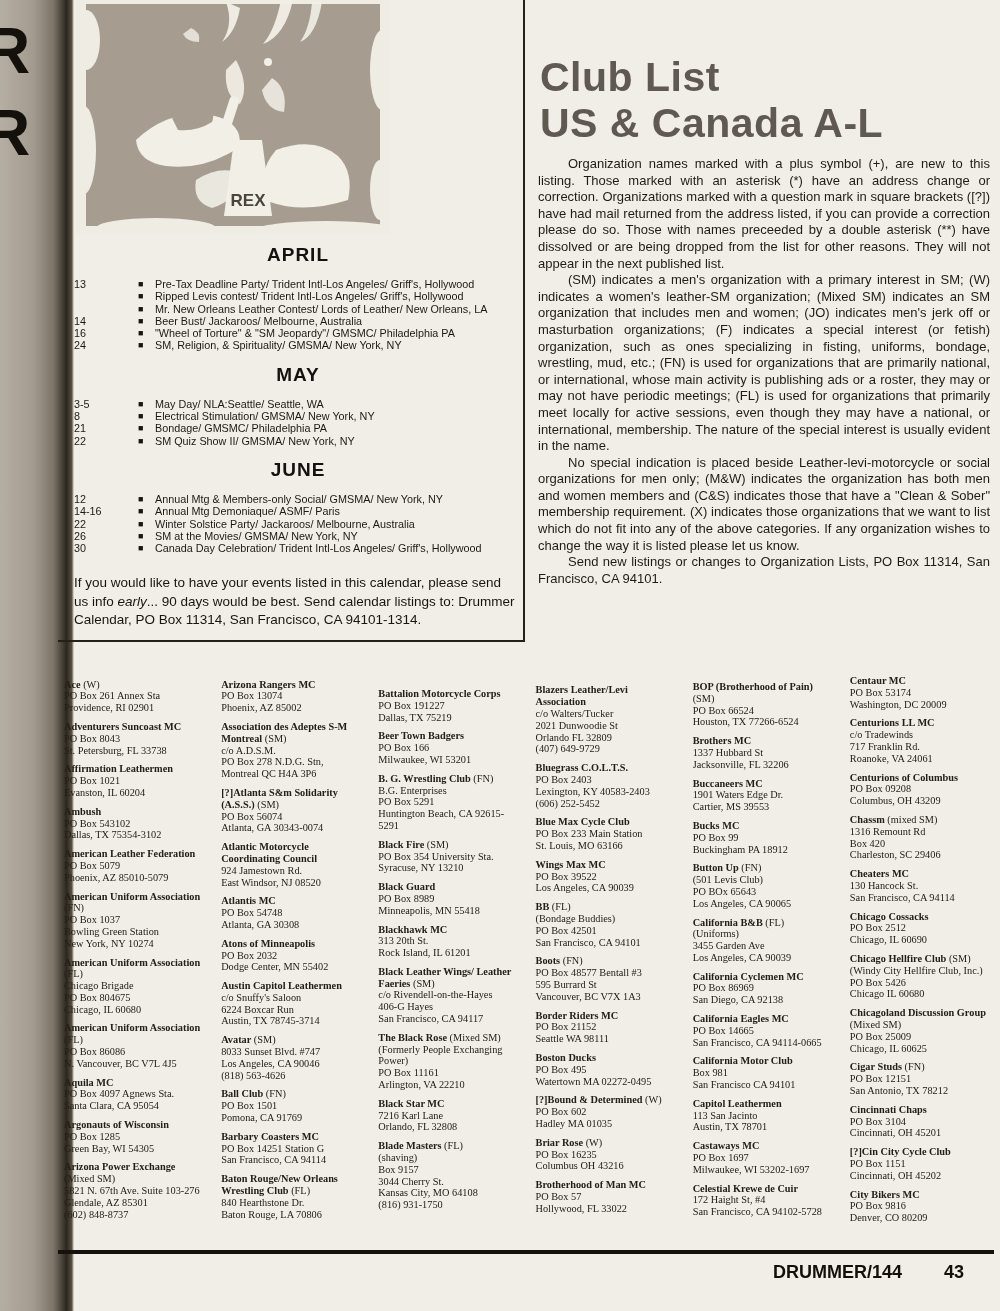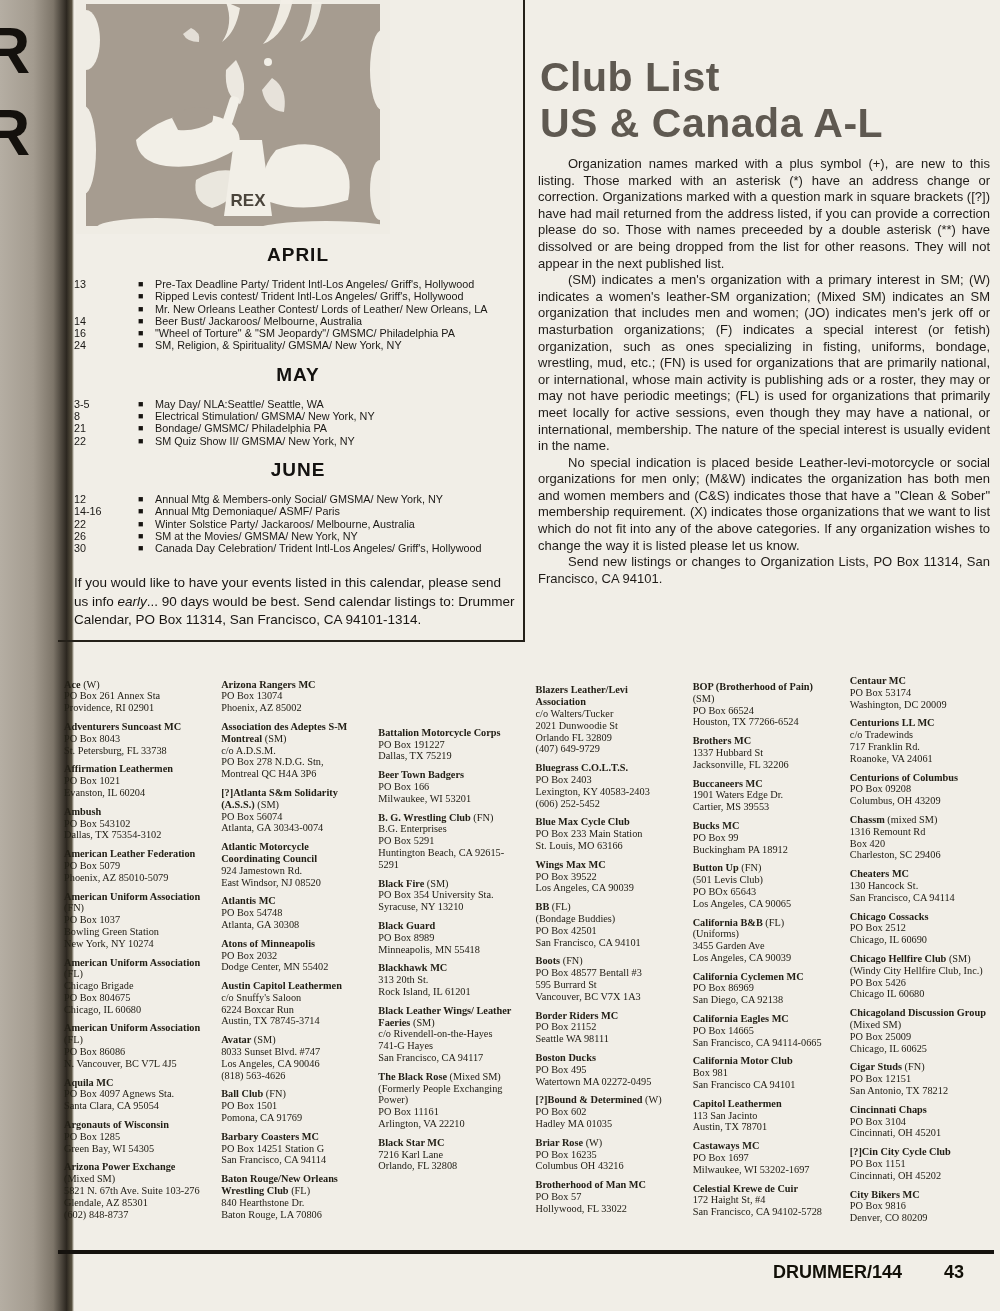--- a/index.html
+++ b/index.html
@@ -354,33 +354,41 @@
           <div class="club-line">Minneapolis, MN 55418</div>
         </div>
         <div class="club-entry">
           <div class="club-name-line"><span class="club-name">Blackhawk MC</span></div>
           <div class="club-line">313 20th St.</div>
           <div class="club-line">Rock Island, IL 61201</div>
         </div>
         <div class="club-entry">
           <div class="club-name-line"><span class="club-name">Black Leather Wings/ Leather Faeries</span><span class="club-tag"> (SM)</span></div>
           <div class="club-line">c/o Rivendell-on-the-Hayes</div>
-          <div class="club-line">741-G Hayes</div>
+          <div class="club-line">406-G Hayes</div>
           <div class="club-line">San Francisco, CA 94117</div>
         </div>
         <div class="club-entry">
           <div class="club-name-line"><span class="club-name">The Black Rose</span><span class="club-tag"> (Mixed SM)</span></div>
           <div class="club-line">(Formerly People Exchanging Power)</div>
           <div class="club-line">PO Box 11161</div>
           <div class="club-line">Arlington, VA 22210</div>
         </div>
         <div class="club-entry">
           <div class="club-name-line"><span class="club-name">Black Star MC</span></div>
           <div class="club-line">7216 Karl Lane</div>
           <div class="club-line">Orlando, FL 32808</div>
+        </div>
+        <div class="club-entry">
+          <div class="club-name-line"><span class="club-name">Blade Masters</span><span class="club-tag"> (FL)</span></div>
+          <div class="club-line">(shaving)</div>
+          <div class="club-line">Box 9157</div>
+          <div class="club-line">3044 Cherry St.</div>
+          <div class="club-line">Kansas City, MO 64108</div>
+          <div class="club-line">(816) 931-1750</div>
         </div>
       </div>
       <div class="club-column">
         <div class="club-entry">
           <div class="club-name-line"><span class="club-name">Blazers Leather/Levi Association</span></div>
           <div class="club-line">c/o Walters/Tucker</div>
           <div class="club-line">2021 Dunwoodie St</div>
           <div class="club-line">Orlando FL 32809</div>
           <div class="club-line">(407) 649-9729</div>
         </div>

